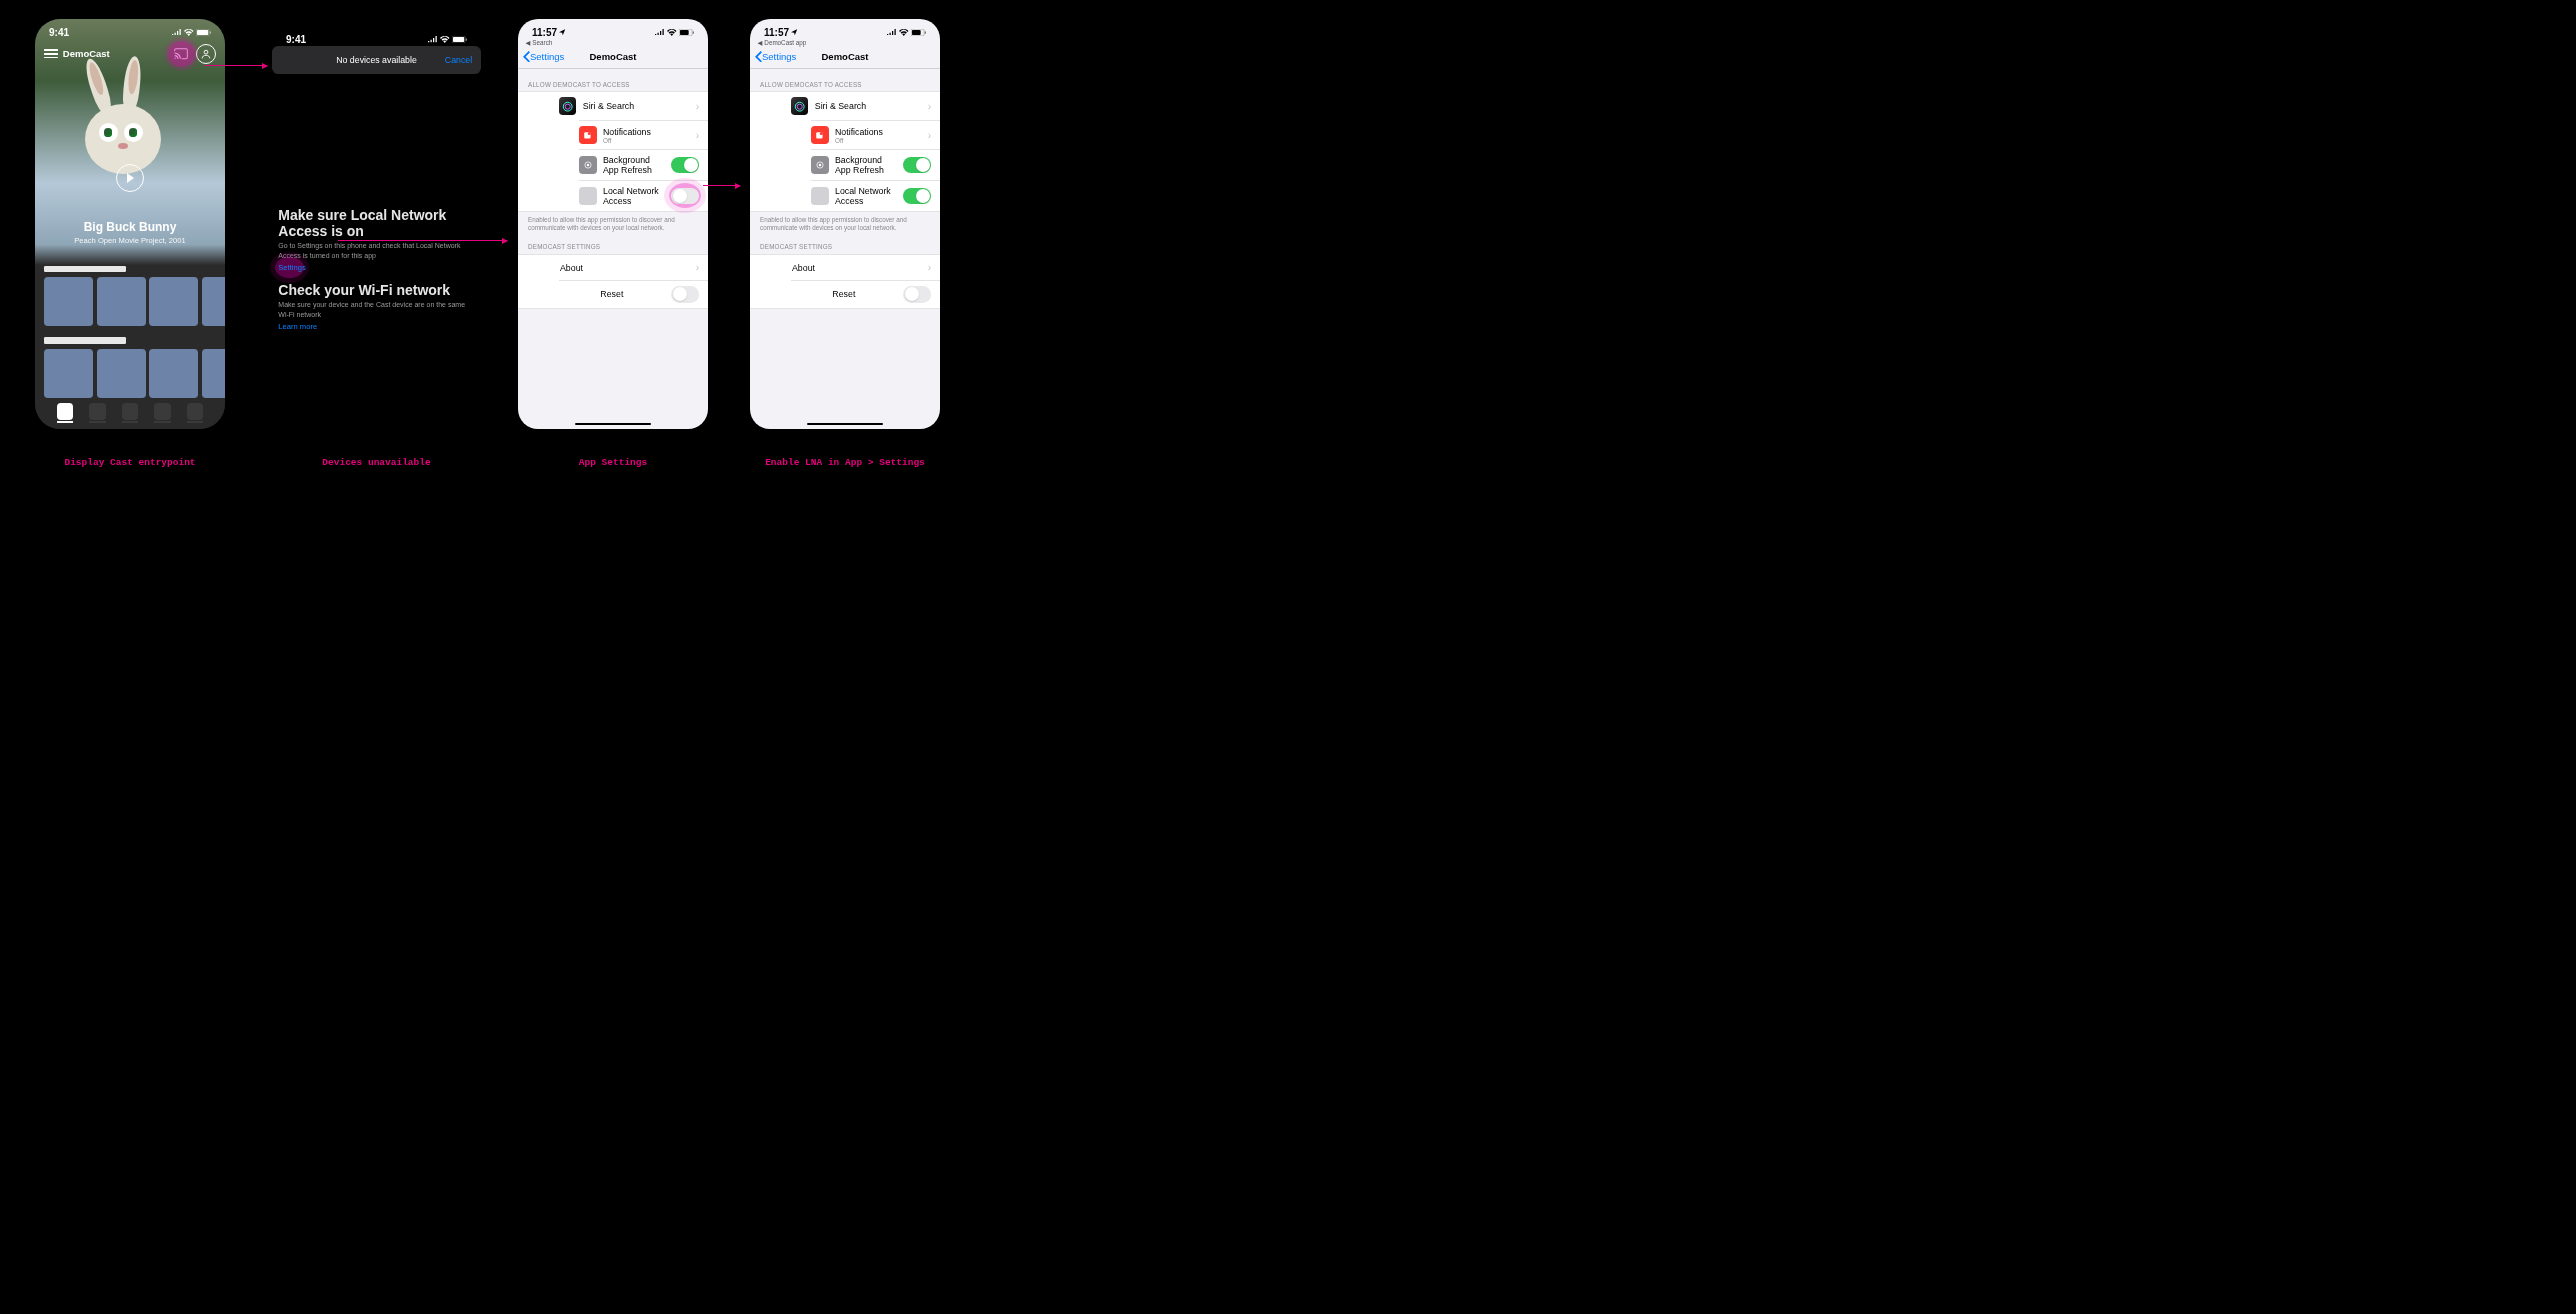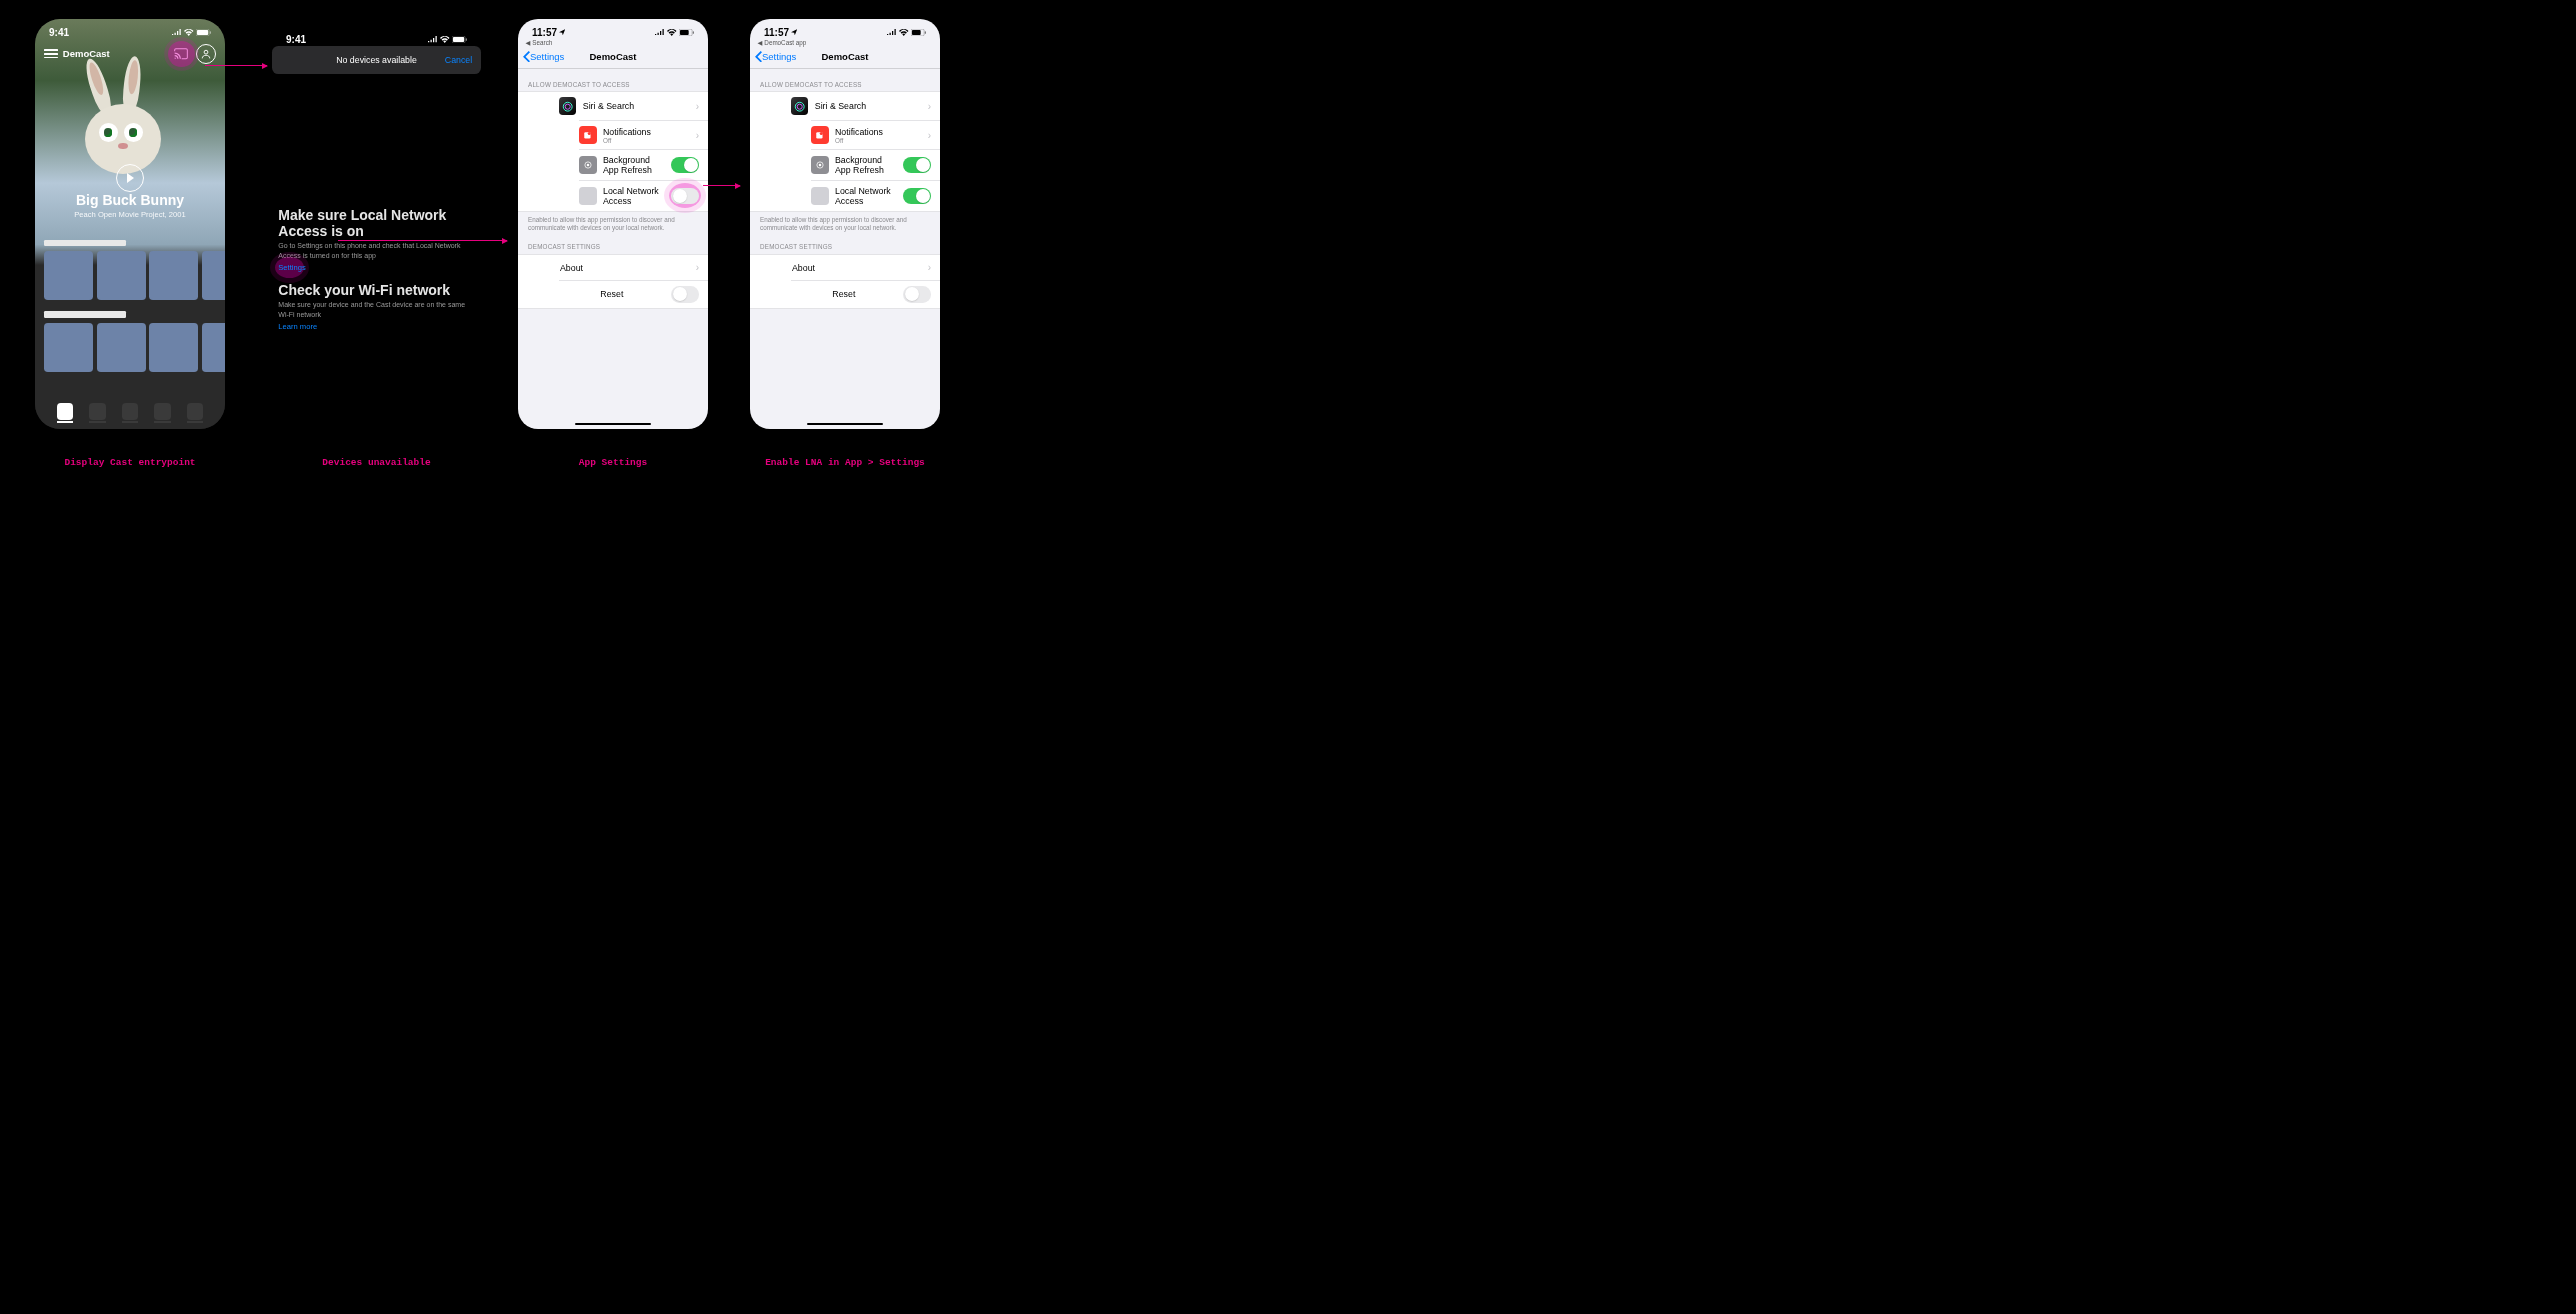--- a/index.html
+++ b/index.html
@@ -74,21 +74,21 @@
   .eye { position:absolute; width:19px; height:19px; background:#fff; border-radius:50%; top:19px;}
   .eye.l{left:14px;} .eye.r{left:39px;}
   .eye::after{content:"";position:absolute;width:8.8px;height:8.8px;background:#2a5a34;border-radius:50%;top:5px;left:5px;box-shadow:inset -1.9px -1.9px 0 #172;}
   .nose{position:absolute;width:10px;height:6.3px;background:#d09090;border-radius:50%;top:39px;left:33px;}
   .play-icon {
     position:absolute; top:95px; left:50%; transform:translateX(-50%);
     width:28px;height:28px;border:1.3px solid #fff;border-radius:50%;
     display:flex;align-items:center;justify-content:center;
   }
   .play-icon::after{content:"";border-left:7.6px solid #fff;border-top:5px solid transparent;border-bottom:5px solid transparent;margin-left:1.9px;}
-  .hero h2{font-size:14px;font-weight:700;margin-top:22px;}
+  .hero h2{font-size:12px;font-weight:700;margin-top:50px;}
   .hero p{font-size:7.6px;opacity:.9;margin-top:2.5px;}
   .row-label{height:6.3px;background:#e8e8e8;border-radius:1.3px;width:82px;margin:11.4px 0 5px 8.8px;}
   .thumb-row{display:flex;gap:3.8px;padding:0 8.8px;overflow:hidden;}
   .thumb{flex:0 0 49px;height:49px;background:#6d83a8;border-radius:3.8px;}
   .tabbar{position:absolute;bottom:6.3px;left:0;right:0;display:flex;justify-content:space-around;padding:0 14px;}
   .tab{width:16.4px;height:16.4px;background:#3a3a3a;border-radius:3.8px;border-bottom:1.3px solid transparent;padding-bottom:1.3px;}
   .tab.active{background:#fff;}
   .tab-wrap{display:flex;flex-direction:column;align-items:center;gap:1.9px;}
   .tab-line{width:16.4px;height:1.3px;background:#3a3a3a;}
   .tab-wrap.active .tab-line{background:#fff;}

